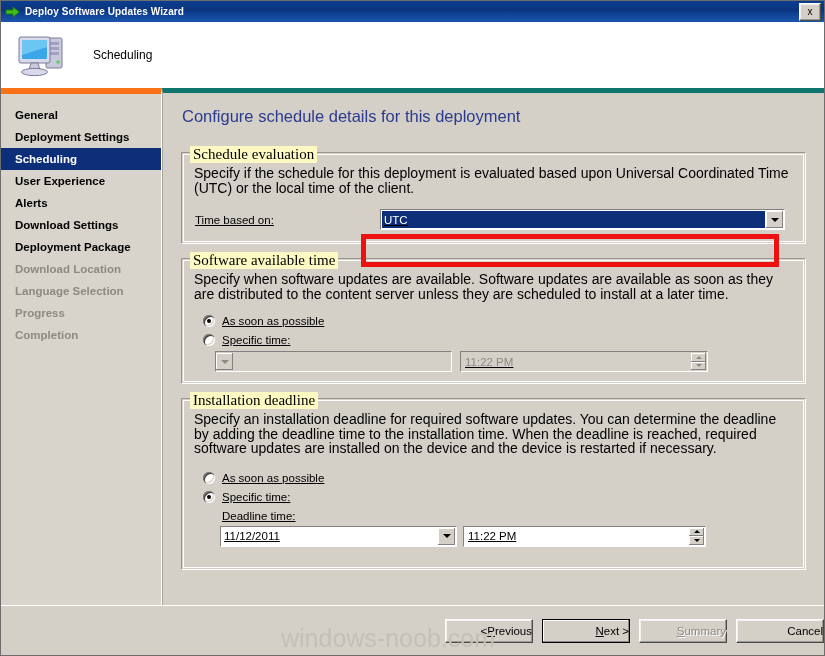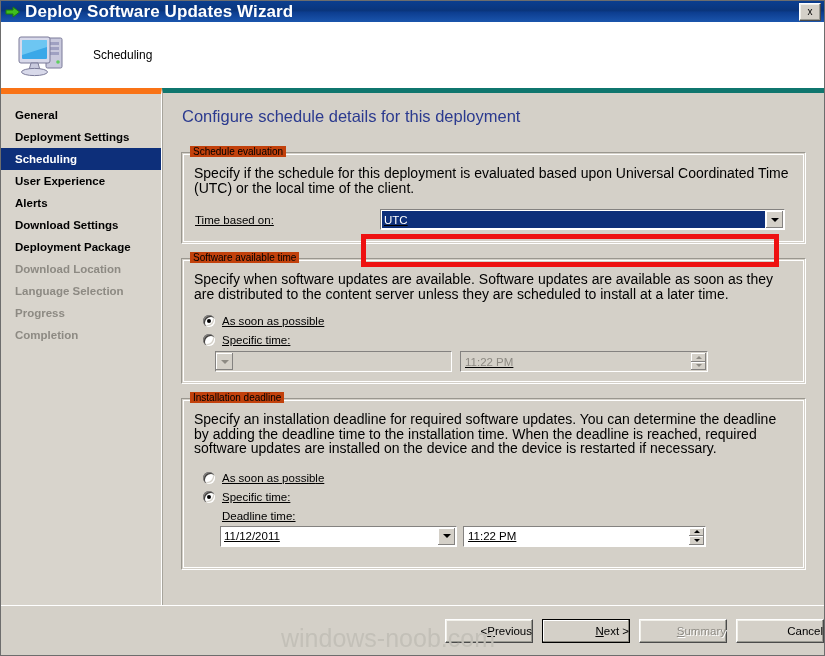--- a/index.html
+++ b/index.html
@@ -36,21 +36,21 @@
     box-sizing: border-box;
   }
   #title-icon {
     width: 16px; height: 16px;
     flex: 0 0 16px;
     position: relative;
     margin-right: 4px;
   }
   #title-text {
     color: #ffffff;
-    font-size: 17px;
+    font-size: 10px;
     font-weight: bold;
     flex: 1 1 auto;
     white-space: nowrap;
     letter-spacing: 0.1px;
   }
   #close-btn {
     width: 20px; height: 16px;
     flex: 0 0 20px;
     background: #d4d0c8;
     border: 1px solid;
@@ -156,25 +156,26 @@
     left: 1px; top: 1px; right: 1px; bottom: 1px;
     border: 1px solid #ffffff;
     border-top-color: #ffffff;
     border-left-color: #ffffff;
     pointer-events: none;
   }
   .gb-title {
     position: absolute;
     top: -7px;
     left: 8px;
-    background: #c2410c;
+    background: #fef9c3;
     padding: 0 3px;
-    font-size: 10px;
+    font-size: 15px;
     color: #000000;
     z-index: 2;
+    font-family: Liberation Serif, serif;
   }
   .gb-desc {
     font-size: 14px;
     line-height: 14.5px;
     color: #000000;
     margin: 3px 2px 0 3px;
     position: relative;
     z-index: 1;
   }
 

